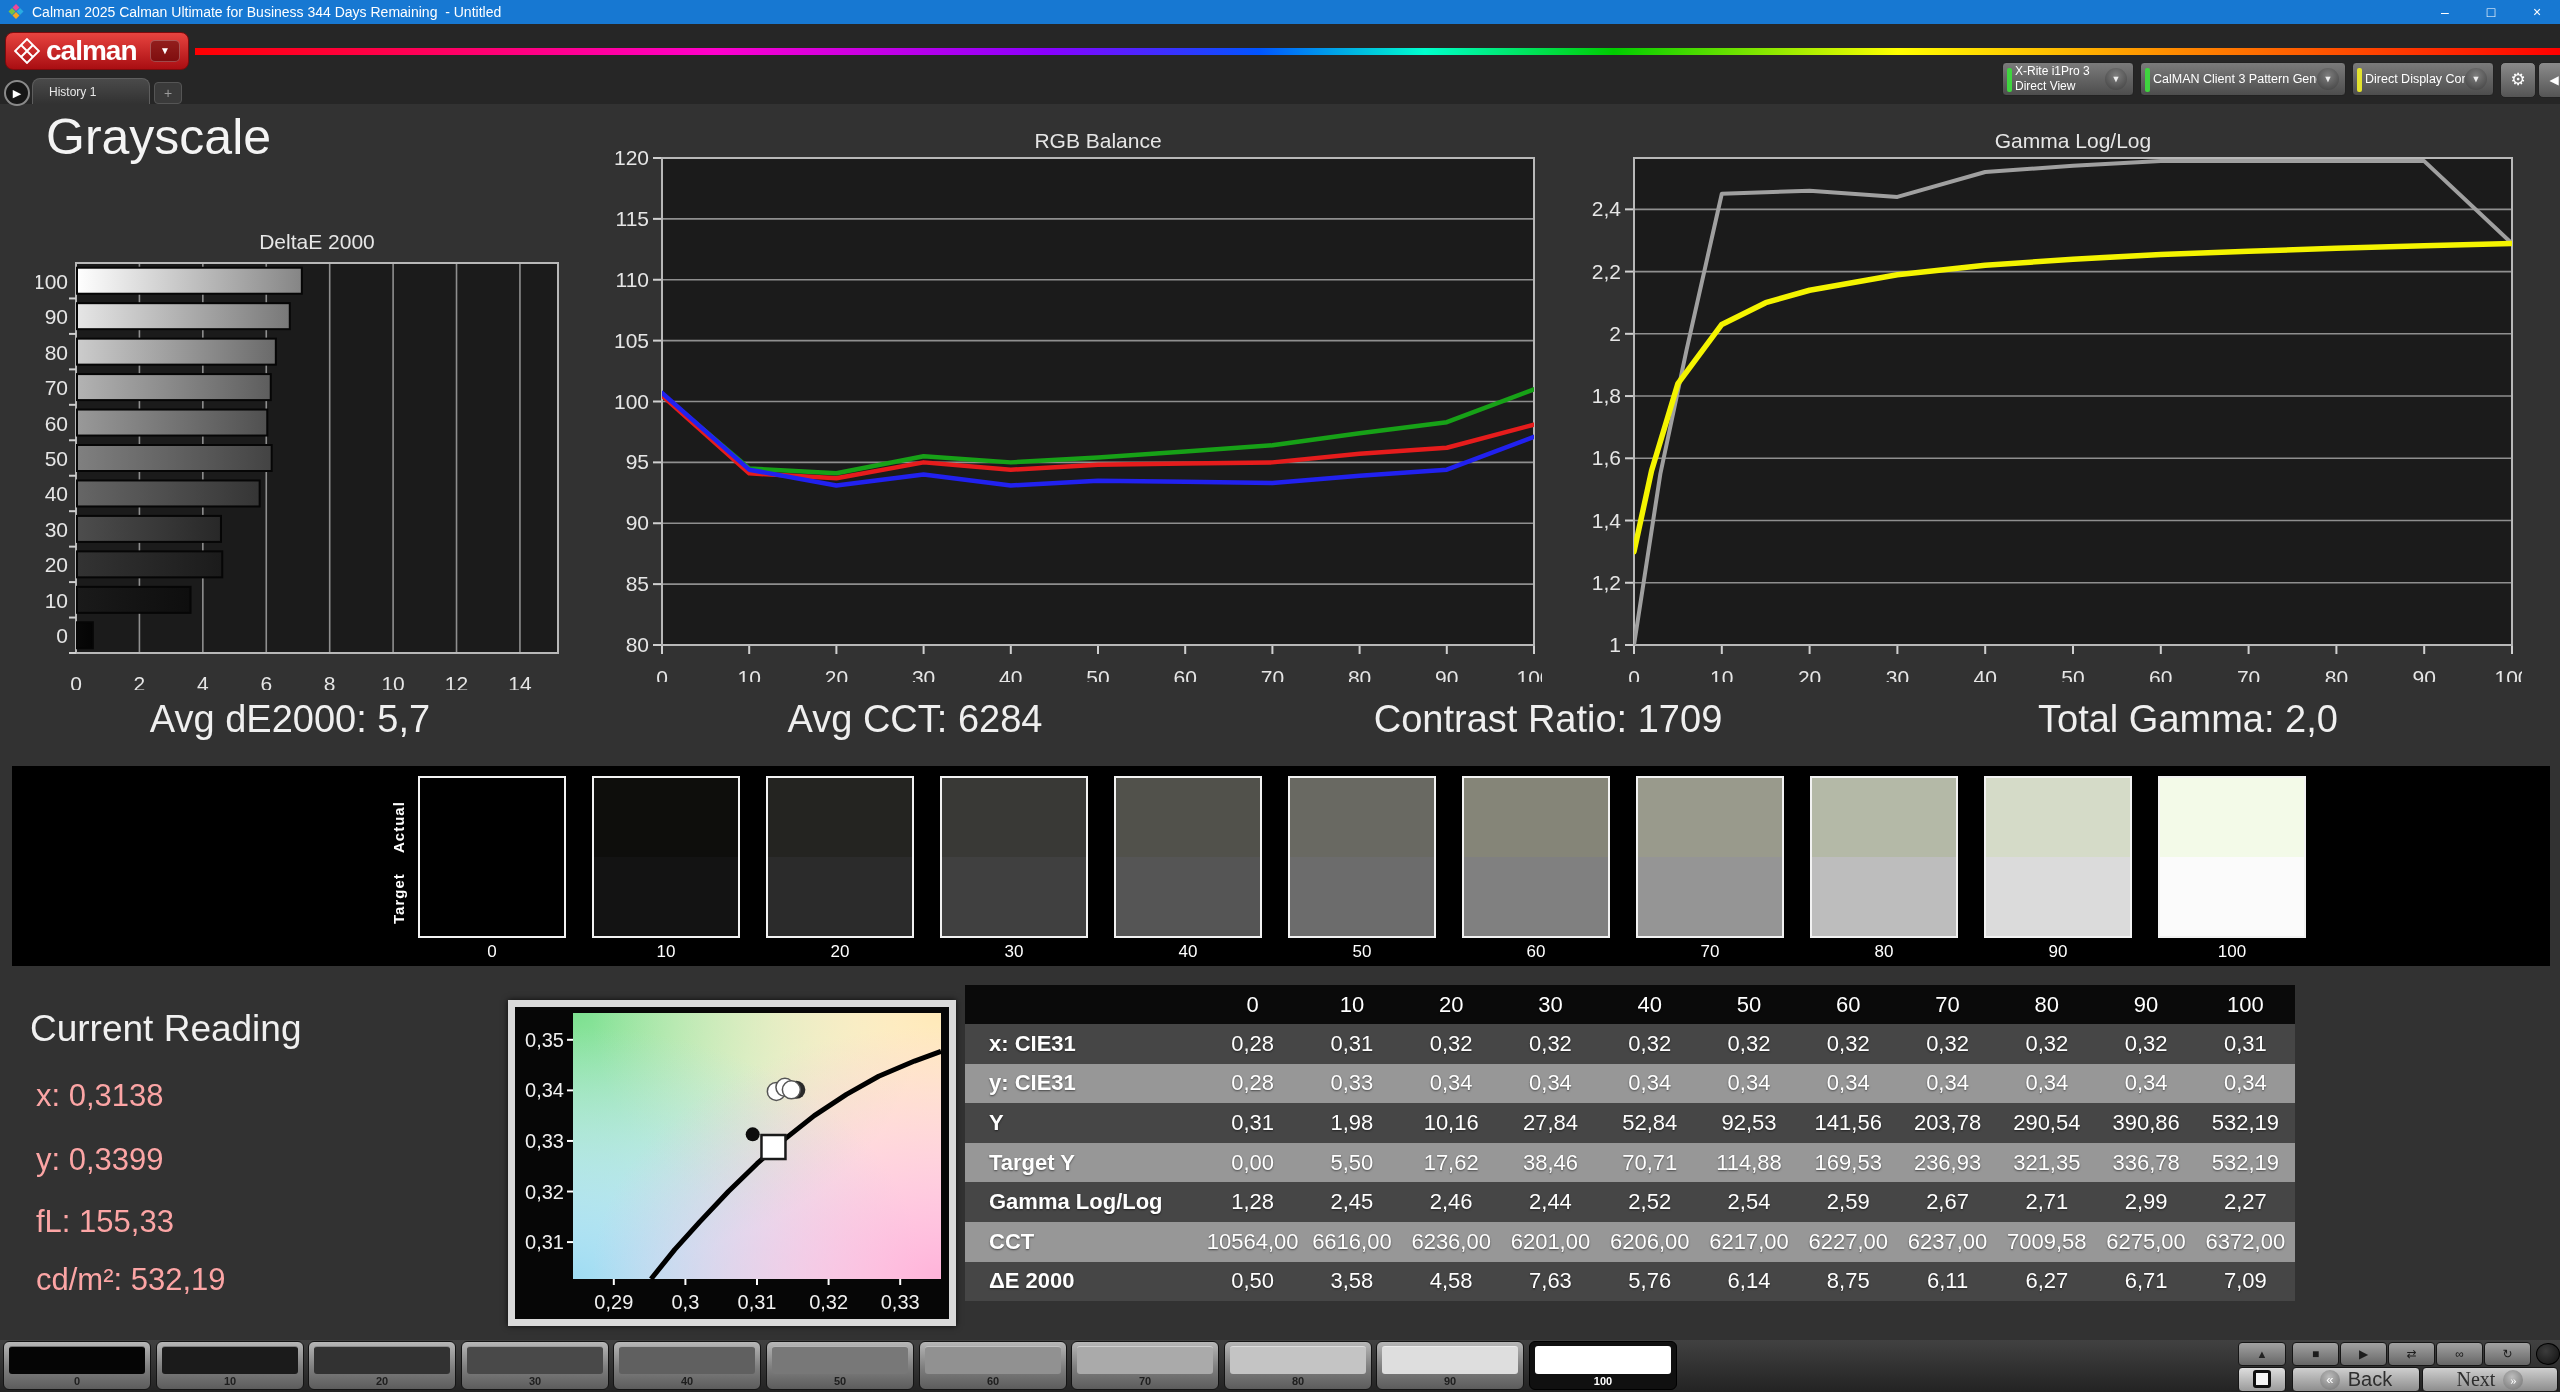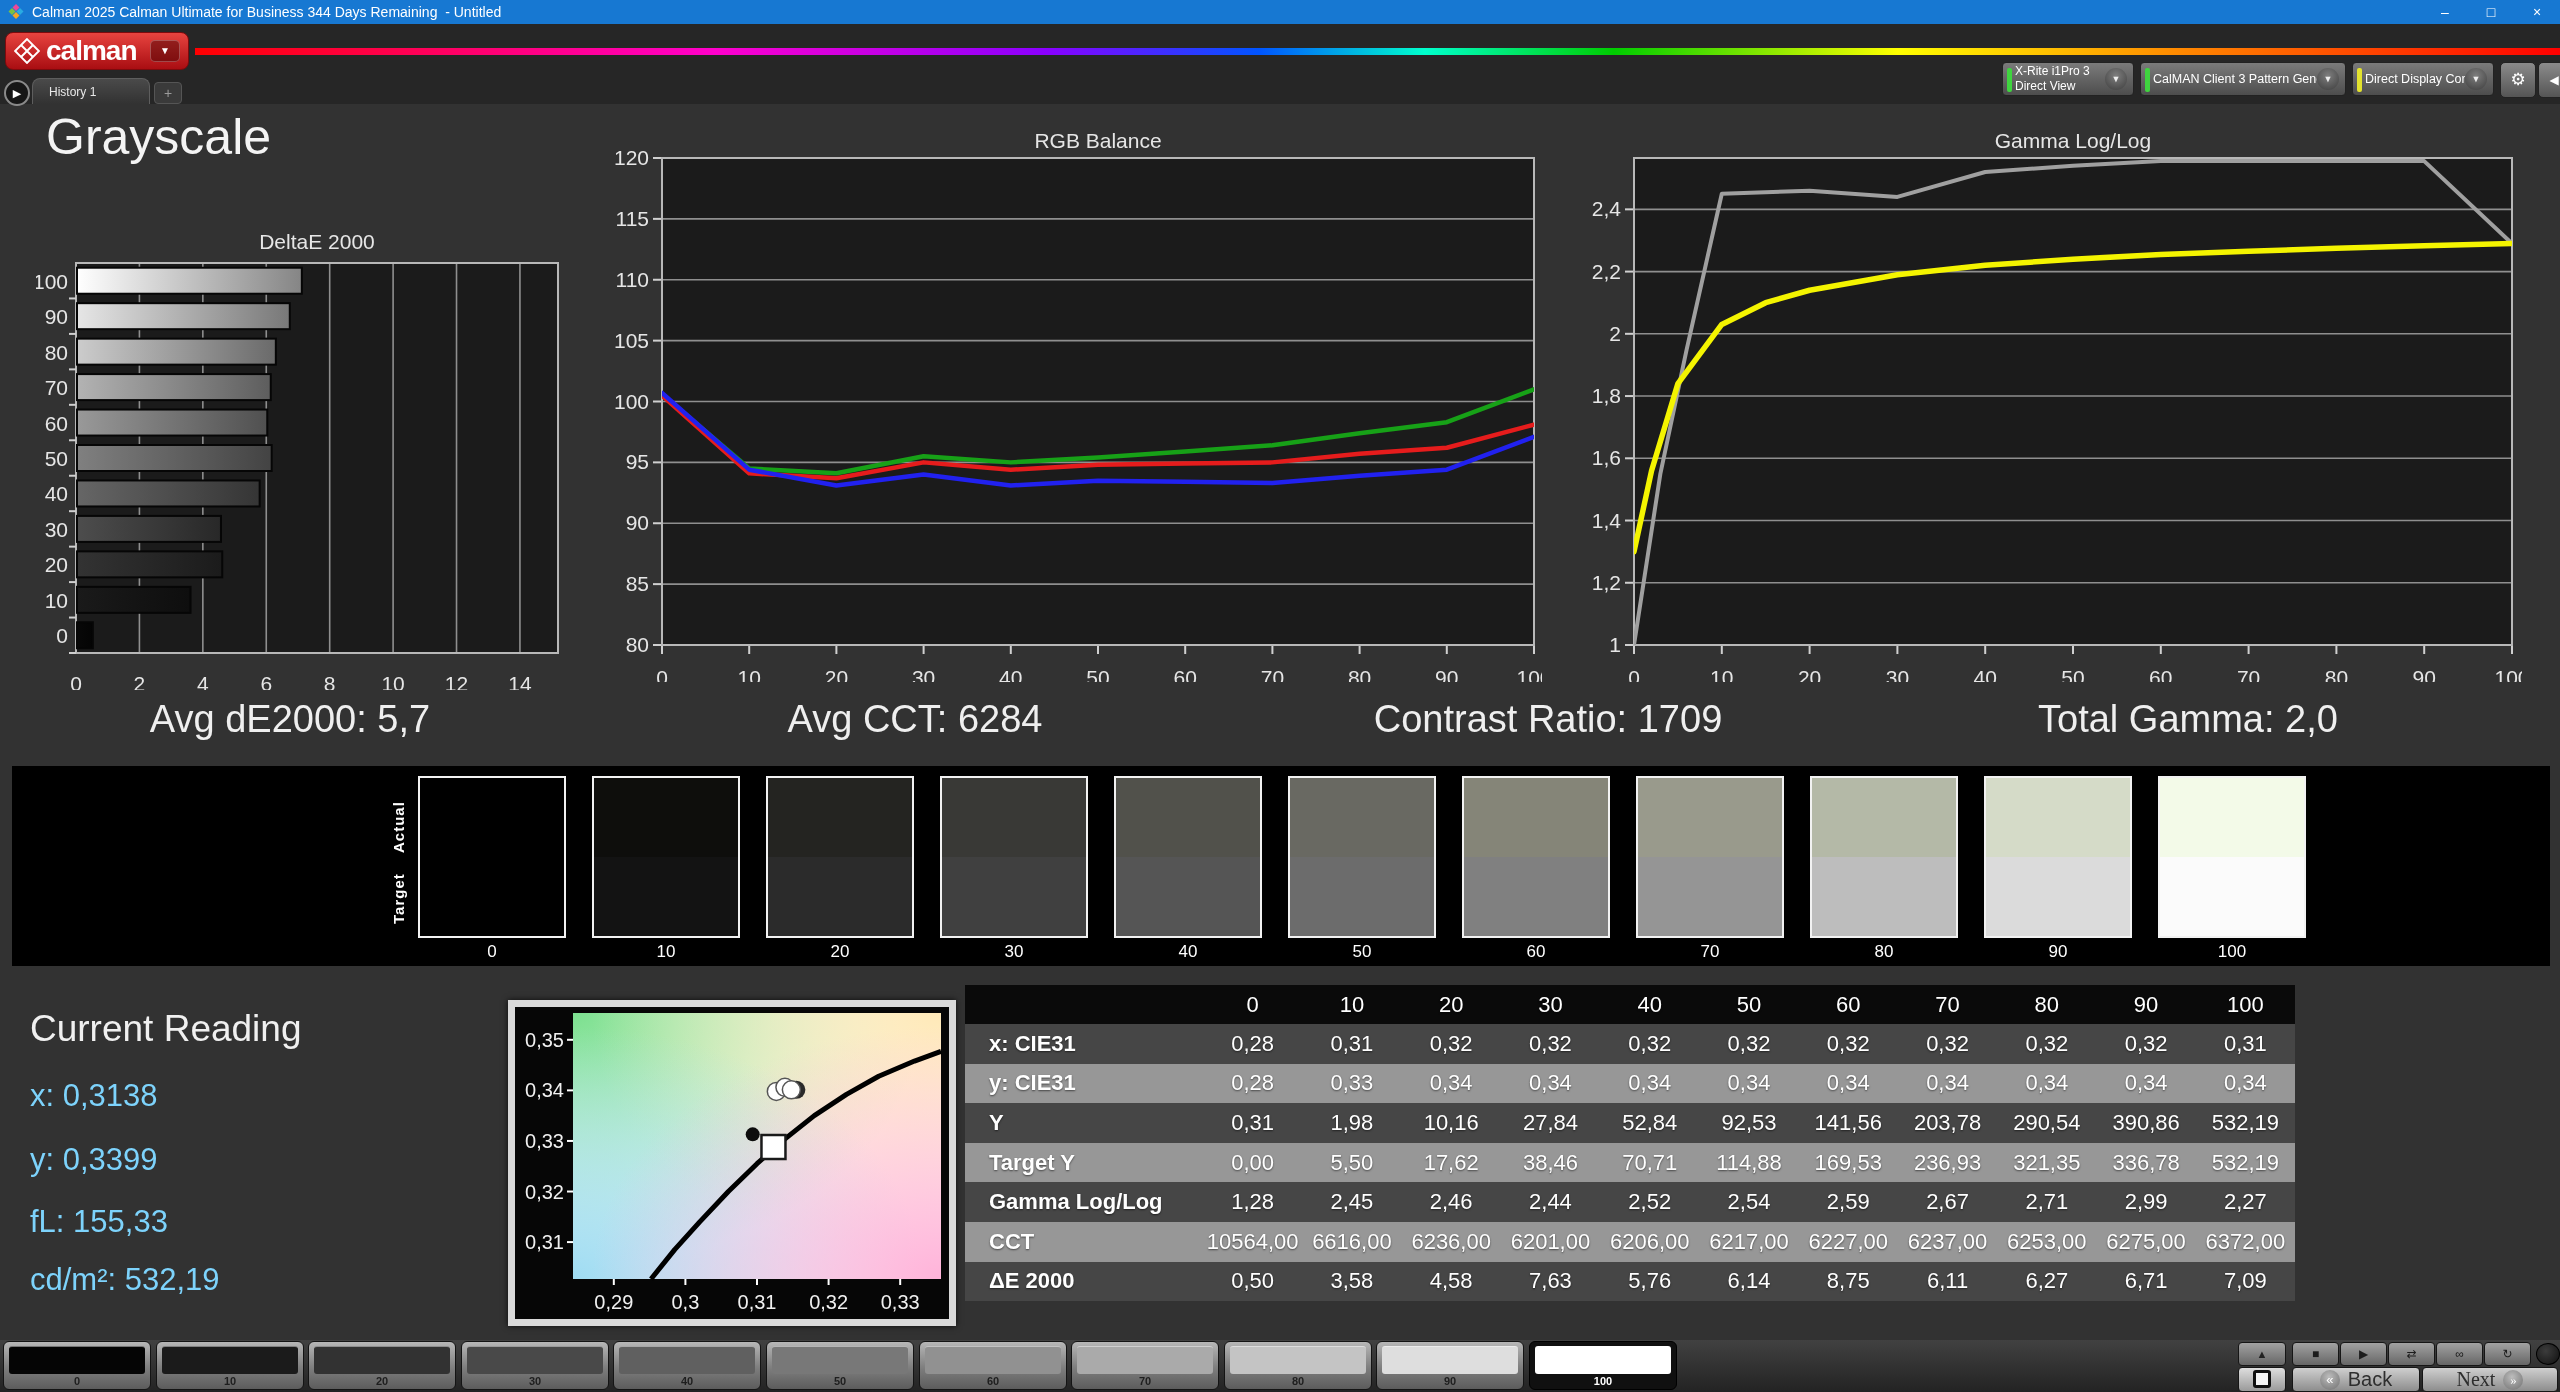--- a/index.html
+++ b/index.html
@@ -52,21 +52,21 @@
   .stat{position:absolute;top:698px;width:640px;text-align:center;font-size:38px;color:#efefef;}
   
   #swatch-strip{position:absolute;left:12px;top:766px;width:2538px;height:200px;background:#000;}
   .vlab{position:absolute;left:378px;width:20px;color:#fff;font-size:15px;font-weight:bold;letter-spacing:1px;
     writing-mode:vertical-rl;transform:rotate(180deg);text-align:center;}
   .sw{position:absolute;top:10px;width:148px;height:162px;border:2px solid #f2f2f2;box-sizing:border-box;}
   .sw div{width:100%;height:50%;}
   .sw-label{position:absolute;top:176px;width:148px;text-align:center;color:#fff;font-size:17px;}
   
   .cr-title{position:absolute;left:30px;top:1008px;font-size:37px;color:#f0f0f0;}
-  .cr-line{position:absolute;left:30px;font-size:31px;color:#7dd3fc;}
+  .cr-line{position:absolute;left:36px;font-size:31px;color:#fca5a5;}
   
   #cie-frame{position:absolute;left:508px;top:1000px;width:434px;height:312px;border:7px solid #d9d9d9;
     background:#060606;box-shadow:0 0 6px rgba(0,0,0,.8);}
   
   #reading-table{position:absolute;left:965px;top:985px;width:1330px;display:grid;
     grid-template-columns:238px repeat(11,1fr);grid-template-rows:39px repeat(7,39.6px);
     font-size:22px;color:#fff;text-shadow:0 1px 2px rgba(0,0,0,.55);}
   #reading-table .th{background:#0a0a0a;display:flex;align-items:center;justify-content:center;}
   #reading-table .rl{font-weight:bold;display:flex;align-items:center;padding-left:24px;box-sizing:border-box;}
   #reading-table .td{display:flex;align-items:center;justify-content:center;}
@@ -578,21 +578,21 @@
       <div class="td row-dark">2,27</div>
       <div class="rl row-light">CCT</div>
       <div class="td row-light">10564,00</div>
       <div class="td row-light">6616,00</div>
       <div class="td row-light">6236,00</div>
       <div class="td row-light">6201,00</div>
       <div class="td row-light">6206,00</div>
       <div class="td row-light">6217,00</div>
       <div class="td row-light">6227,00</div>
       <div class="td row-light">6237,00</div>
-      <div class="td row-light">6253,00</div>
+      <div class="td row-light">7009,58</div>
       <div class="td row-light">6275,00</div>
       <div class="td row-light">6372,00</div>
       <div class="rl row-dark">ΔE 2000</div>
       <div class="td row-dark">0,50</div>
       <div class="td row-dark">3,58</div>
       <div class="td row-dark">4,58</div>
       <div class="td row-dark">7,63</div>
       <div class="td row-dark">5,76</div>
       <div class="td row-dark">6,14</div>
       <div class="td row-dark">8,75</div>

